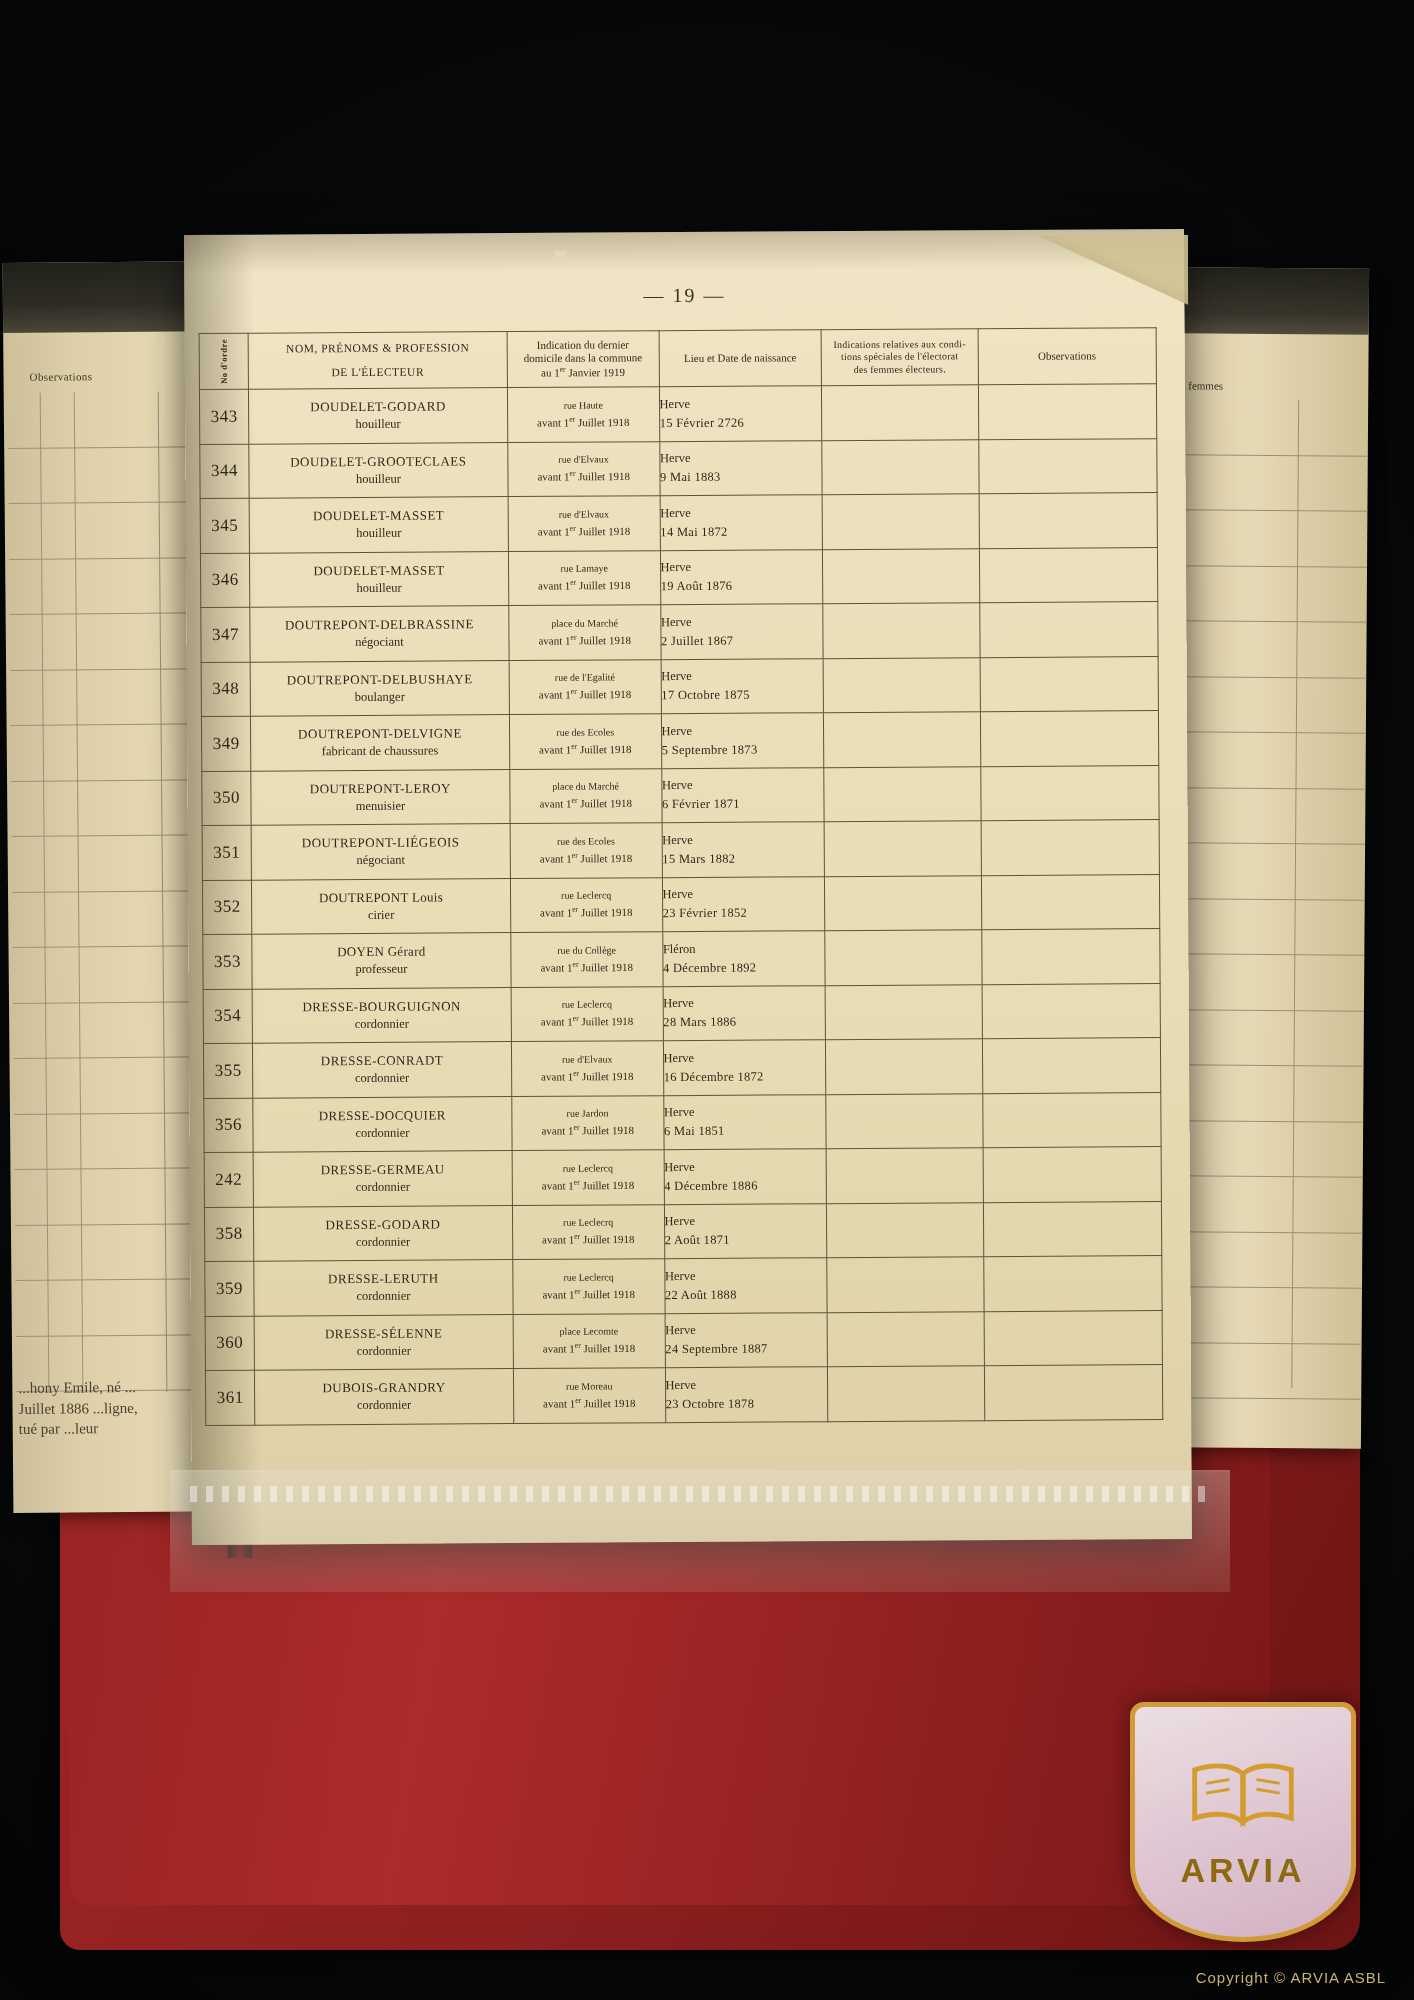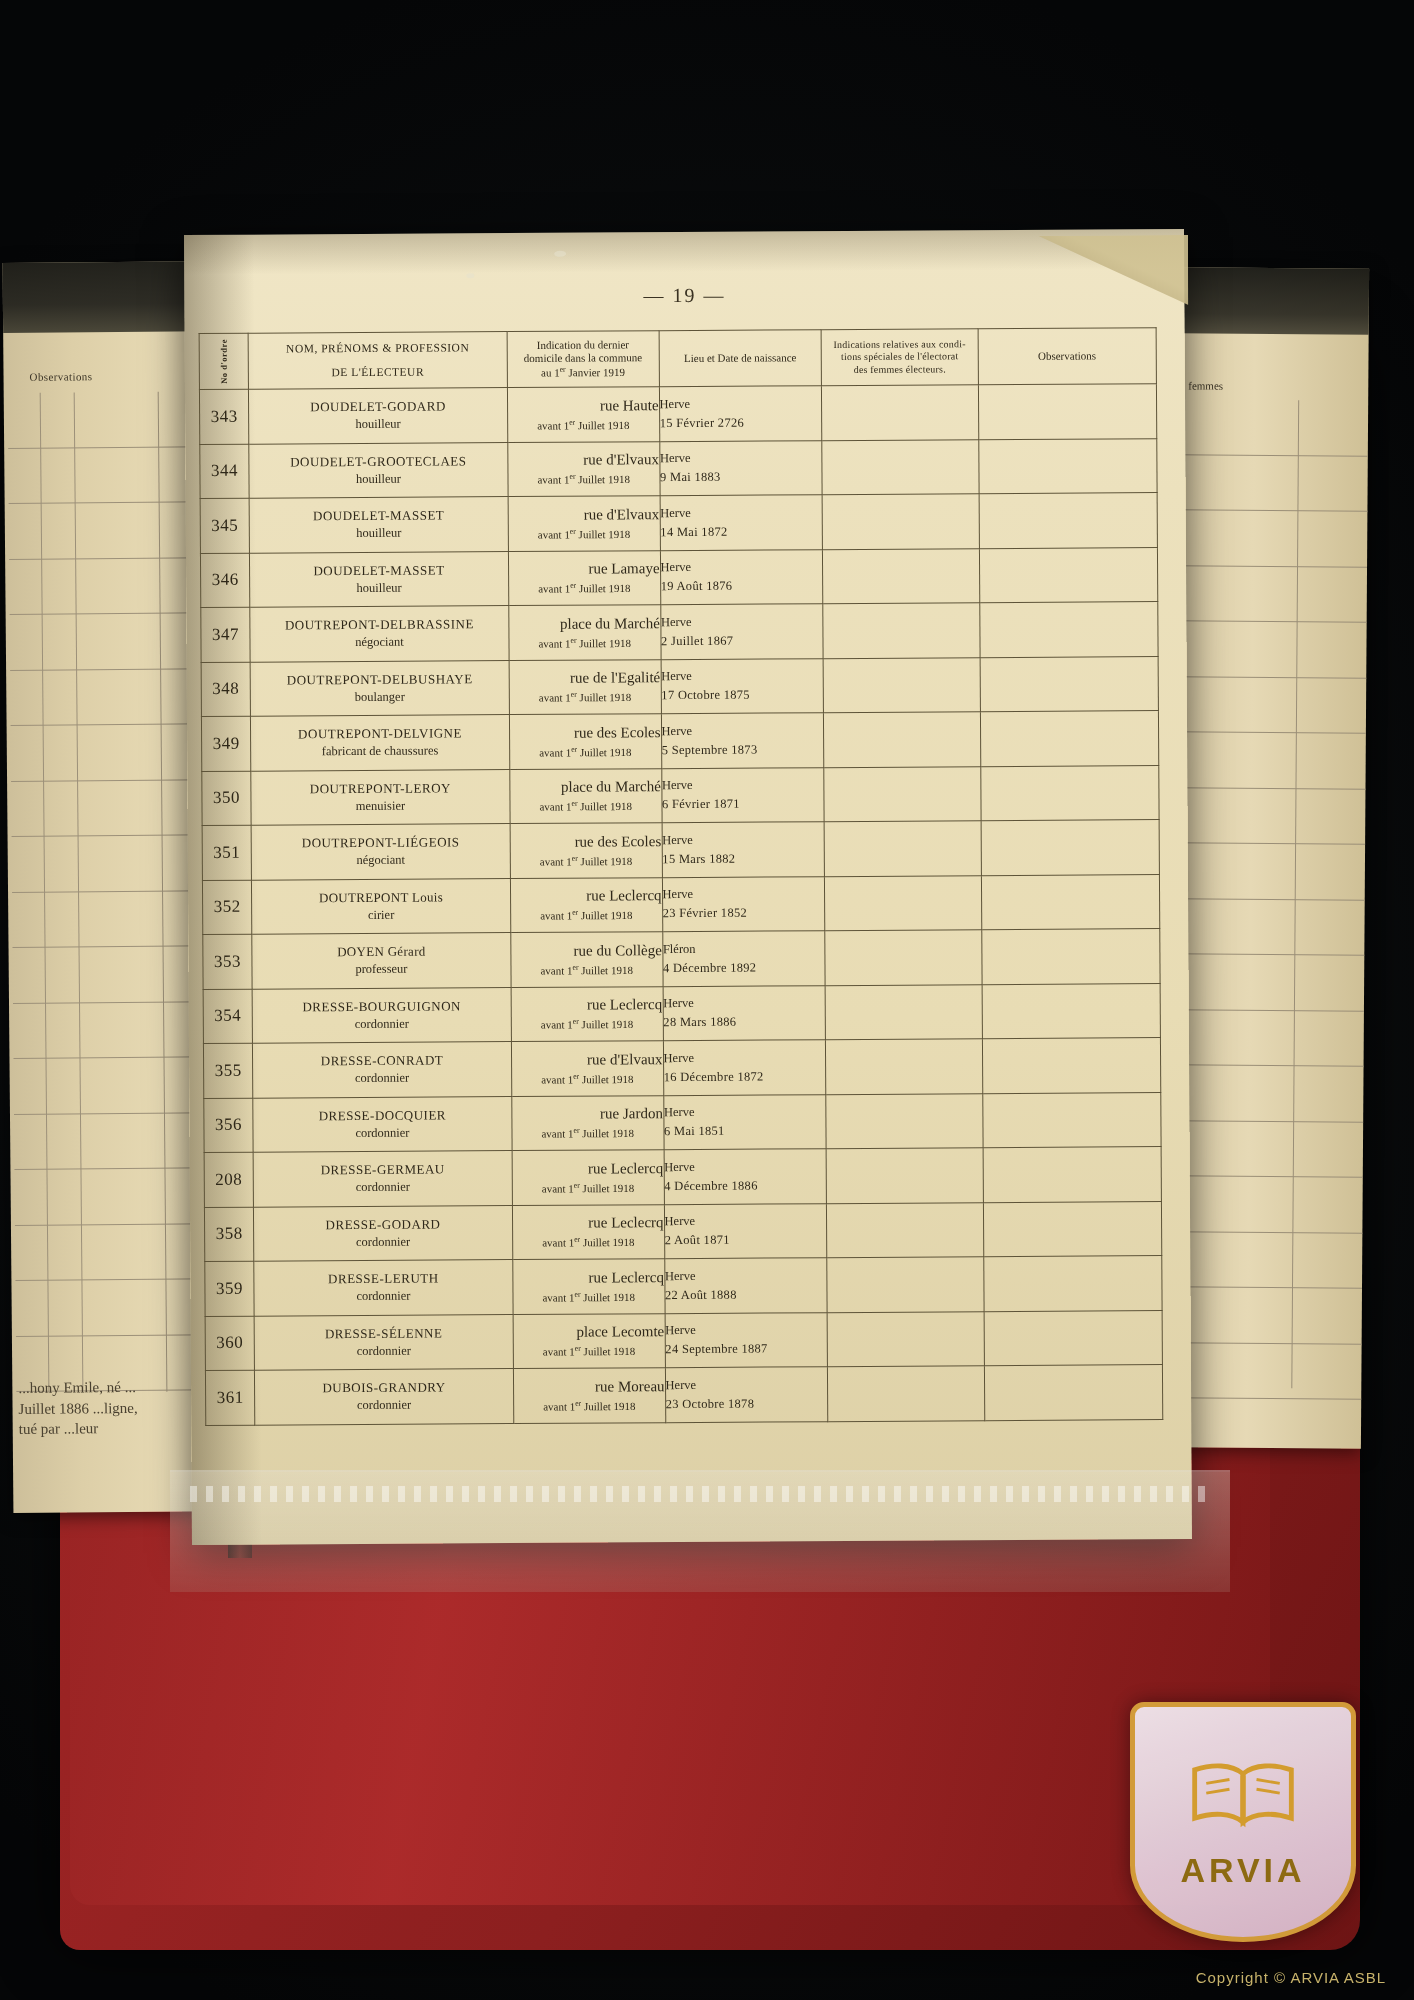--- a/index.html
+++ b/index.html
@@ -266,22 +266,22 @@
   }
   .prof {
     font-size: 12.5px;
     display: block;
     line-height: 1.3;
     margin-top: 1px;
   }
   td.dom { padding: 3px 5px; }
   .dom-street {
     display: block;
-    text-align: right;
-    font-size: 15px;
+    text-align: center;
+    font-size: 10px;
     line-height: 1.2;
   }
   .dom-since {
     display: block;
     text-align: center;
     font-size: 11px;
     line-height: 1.25;
     margin-top: 3px;
     white-space: nowrap;
   }
@@ -726,21 +726,21 @@
                 <span class="dom-since">avant 1<sup style="font-size:0.7em">er</sup> Juillet 1918</span>
               </td>
               <td class="birth">
                 <span class="b-place">Herve</span>
                 <span class="b-date">6 Mai 1851</span>
               </td>
               <td class="cond"></td>
               <td class="obs"></td>
             </tr>
             <tr>
-              <td class="num">208</td>
+              <td class="num">242</td>
               <td class="name">
                 <span class="nm">DRESSE-GERMEAU</span>
                 <span class="prof">cordonnier</span>
               </td>
               <td class="dom">
                 <span class="dom-street">rue Leclercq</span>
                 <span class="dom-since">avant 1<sup style="font-size:0.7em">er</sup> Juillet 1918</span>
               </td>
               <td class="birth">
                 <span class="b-place">Herve</span>

